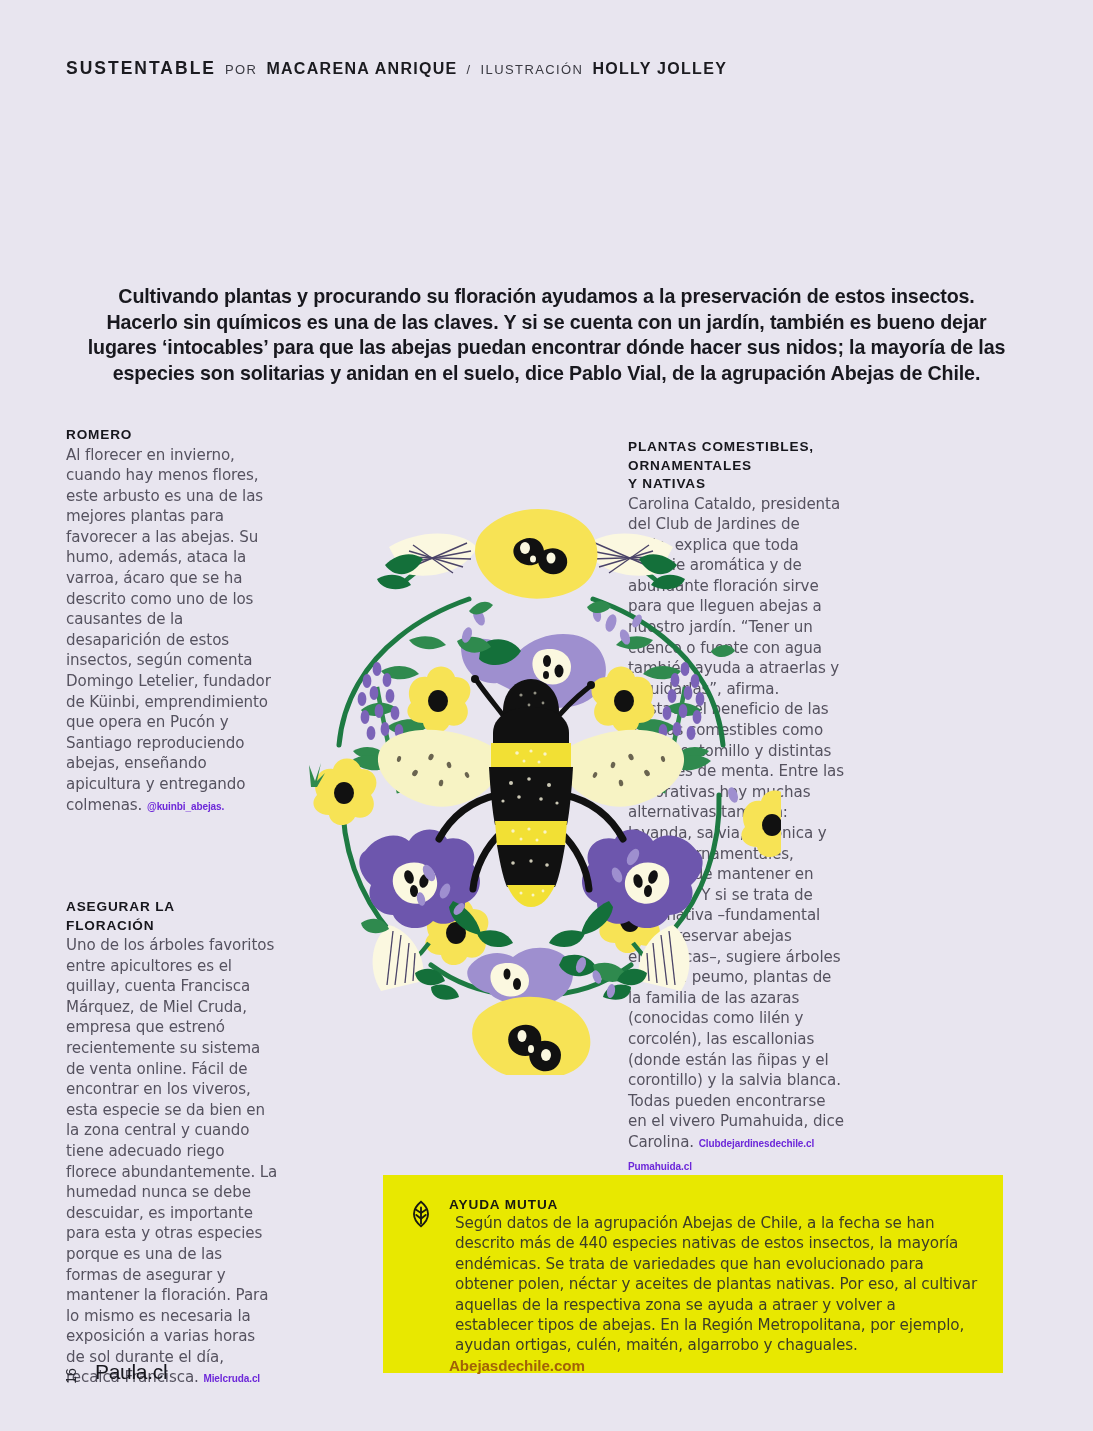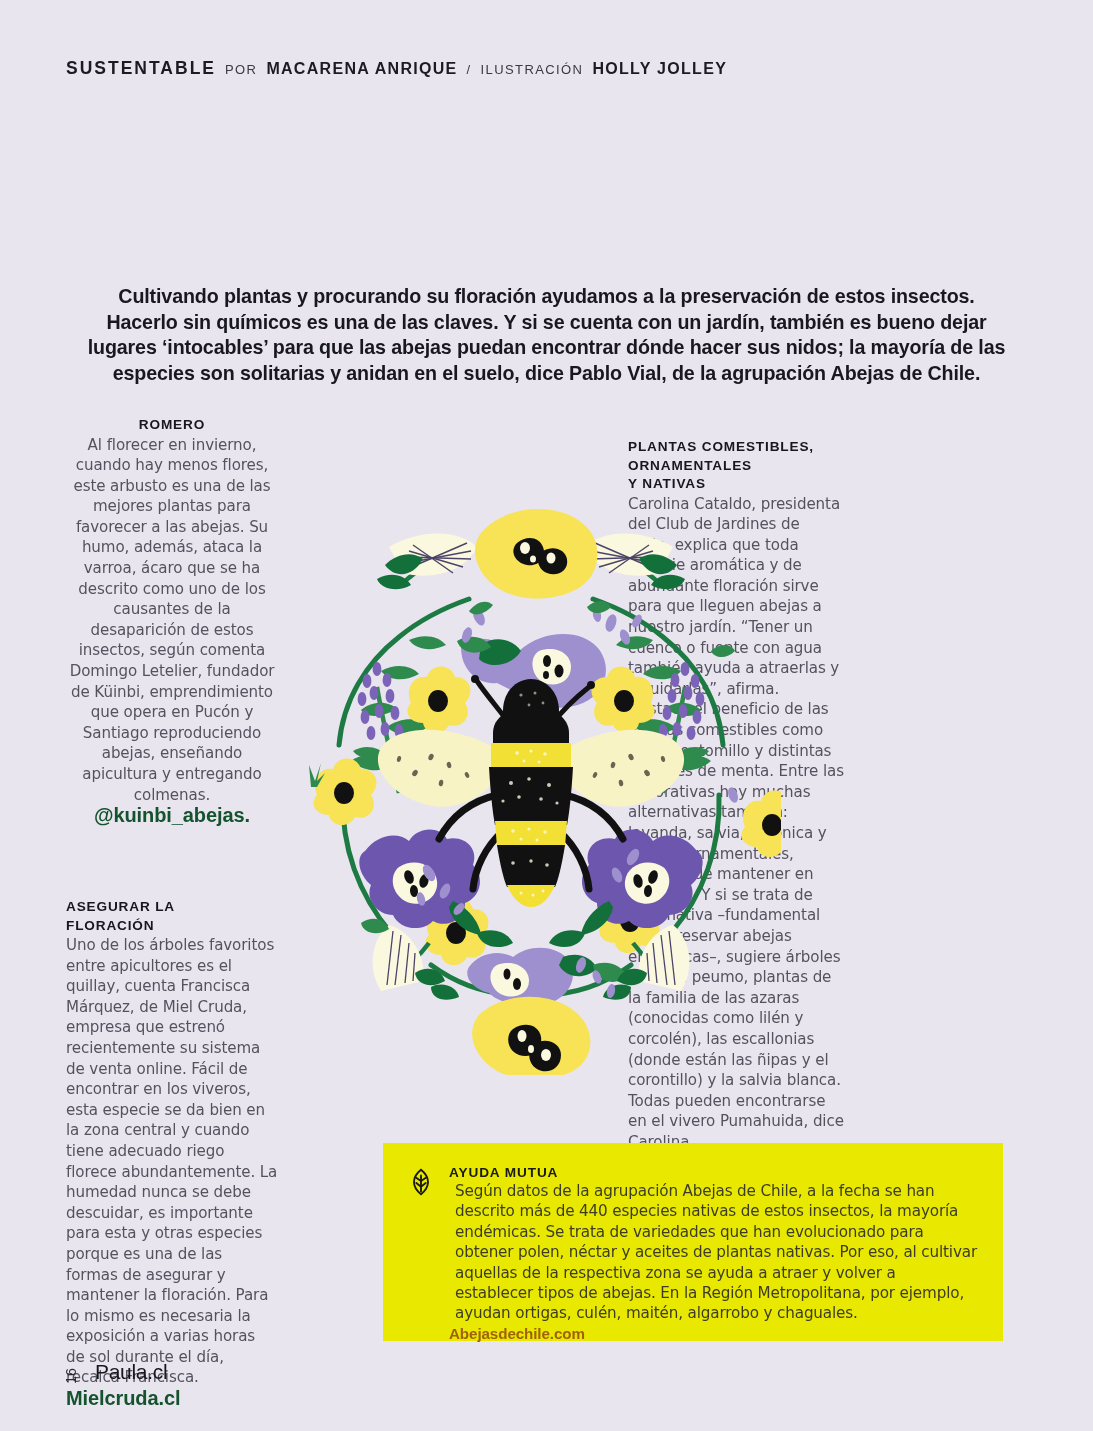--- a/index.html
+++ b/index.html
@@ -79,37 +79,37 @@
   .col-head{
     font-size:13.6px;line-height:17.5px;
     font-weight:700;letter-spacing:0.85px;
     color:#17171d;
     text-transform:uppercase;
     font-family:"Liberation Sans", sans-serif;
     margin-bottom:1px;
   }
   .col p{margin:0;}
   .col .handle{
-    font-weight:700;color:#14532d;
-    font-family:"Liberation Sans", sans-serif;
-    font-size:20px;letter-spacing:-0.1px;
-  }
-  .blk-romero{top:416px;text-align:center;}
+    font-weight:700;color:#6d28d9;
+    font-family:"Liberation Sans", sans-serif;
+    font-size:10px;letter-spacing:-0.1px;
+  }
+  .blk-romero{top:426px;}
   .blk-asegurar{top:898px;}
   .blk-plantas{top:438px;}
 
   
   .illo{
     position:absolute;left:281px;top:495px;width:500px;height:580px;
   }
   .illo svg{display:block;width:500px;height:580px;}
 
   
   .ayuda{
-    position:absolute;left:383px;top:1143px;width:620px;height:198px;
+    position:absolute;left:383px;top:1175px;width:620px;height:198px;
     background:#e8e800;
     box-sizing:border-box;
     padding:22px 26px 34px 66px;
   }
   .ayuda .leaf-icon{
     position:absolute;left:23px;top:24px;width:30px;height:30px;
   }
   .ayuda .ay-head{
     font-size:13.6px;font-weight:700;letter-spacing:0.9px;
     color:#1a1a10;text-transform:uppercase;

